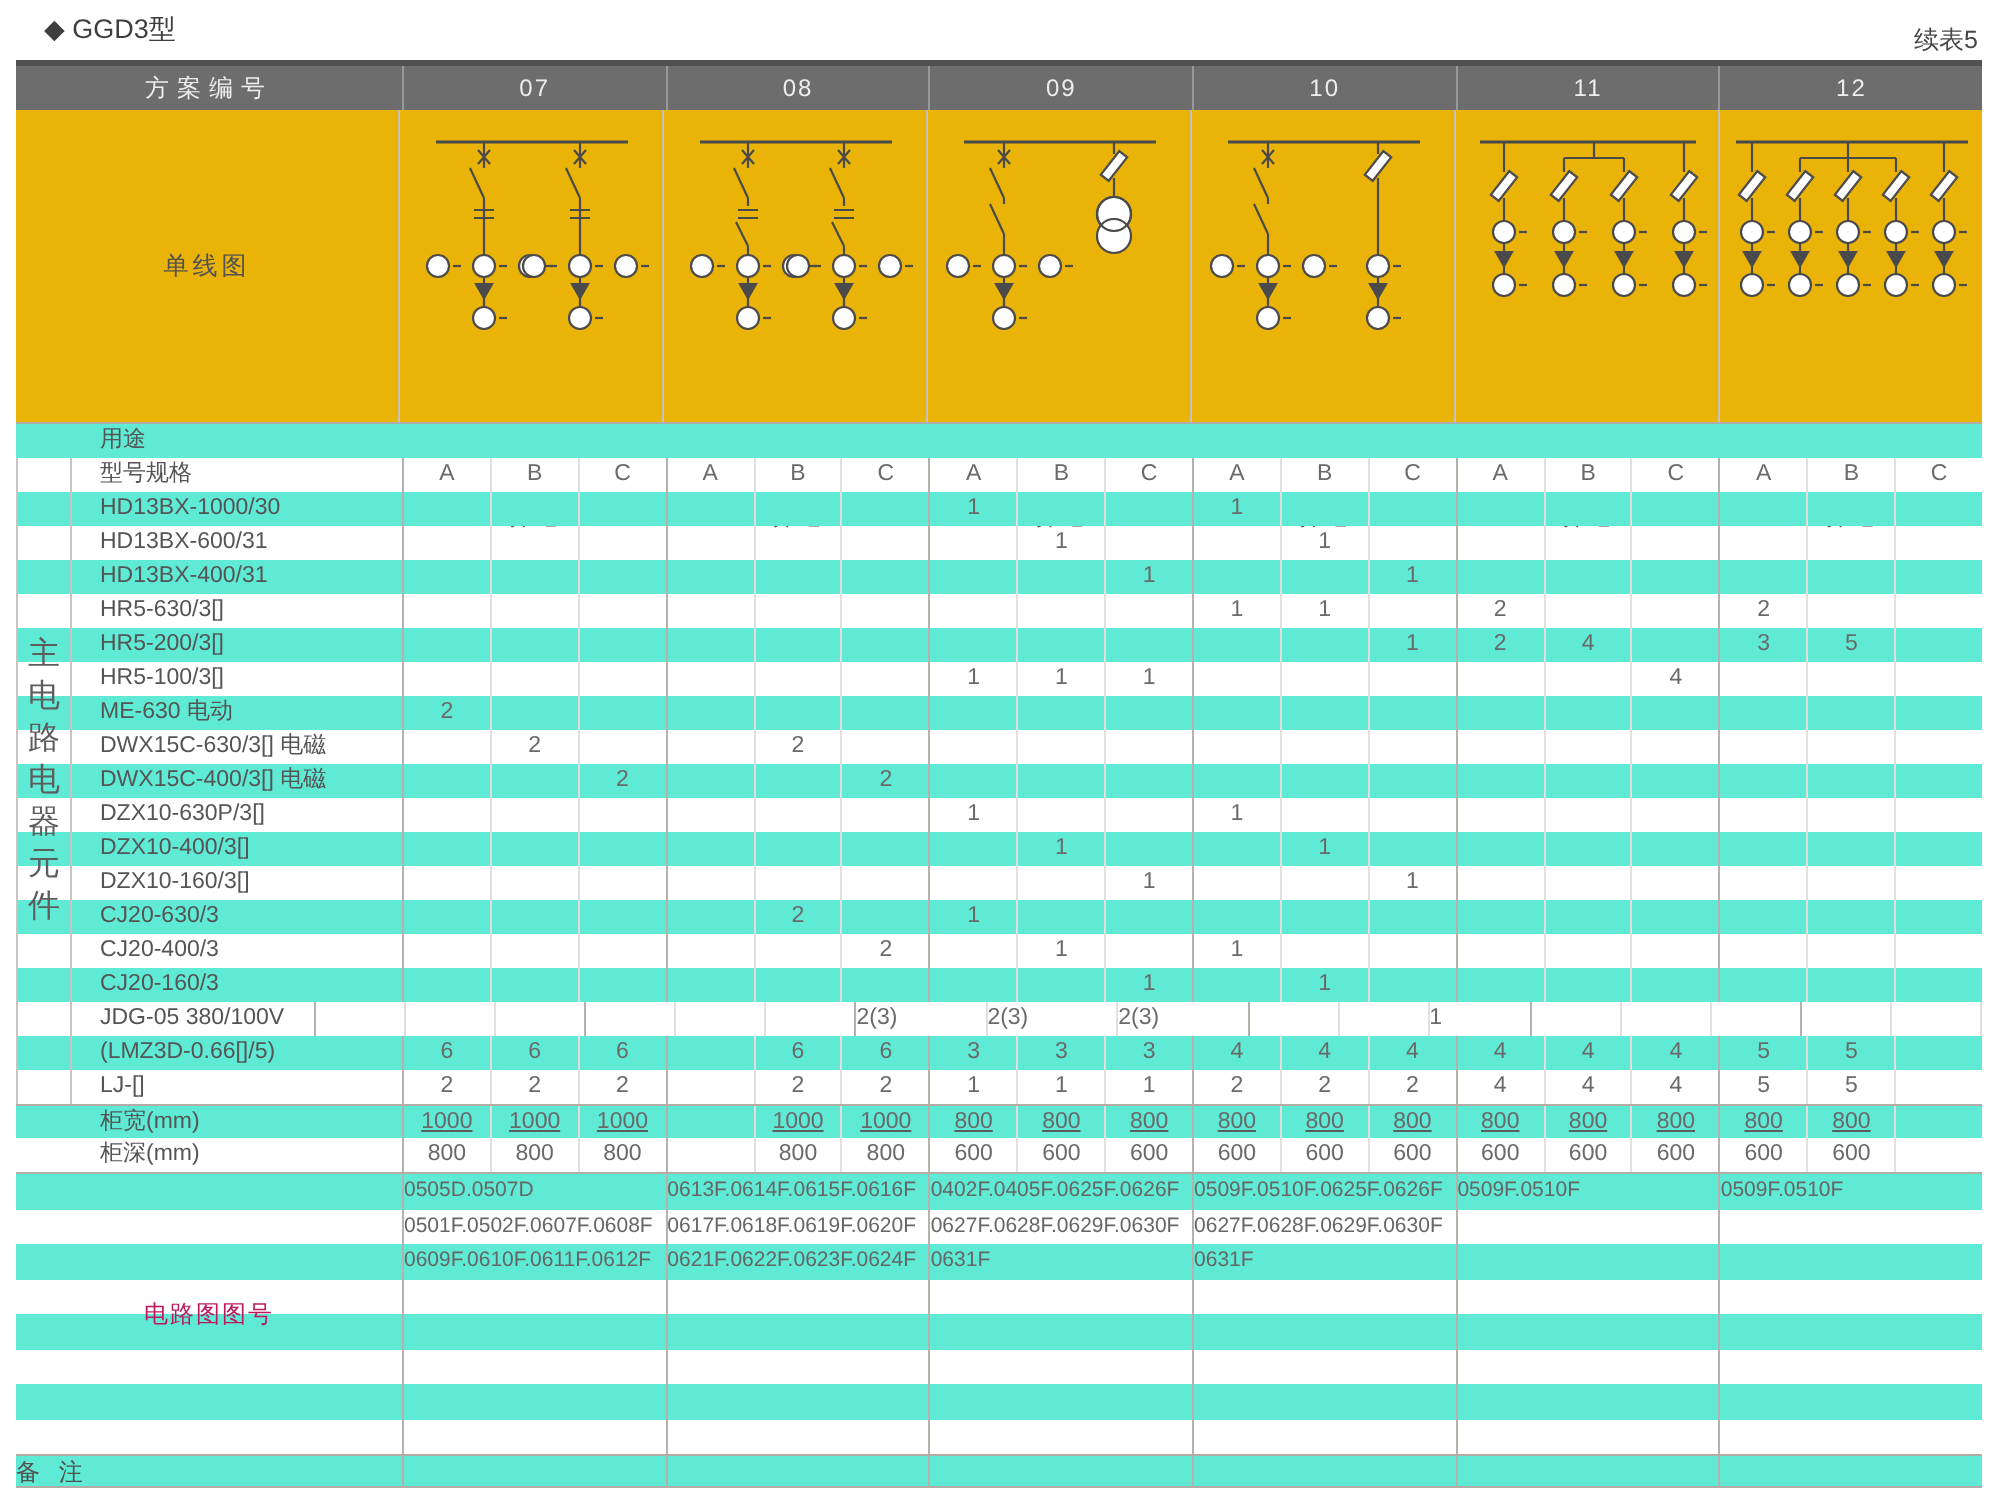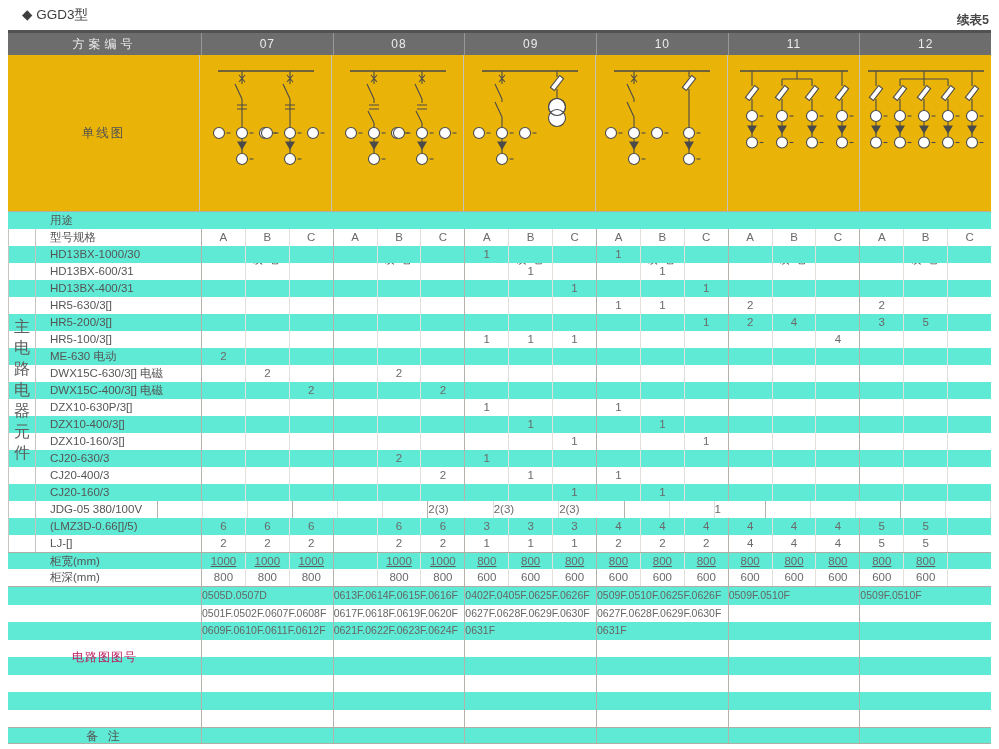--- a/index.html
+++ b/index.html
@@ -9,21 +9,21 @@
     font-family: "Liberation Sans", "DejaVu Sans", sans-serif;
     background: #ffffff;
     color: #5d5d5d;
     overflow: hidden;
   }
   .titlebar {
     position: absolute; left: 8px; top: 0; width: 983px; height: 30px;
     display: flex; justify-content: space-between;
   }
   .doc-title { font-size: 13.5px; color: #3e3e3e; padding: 6px 0 0 14px; }
-  .cont-note { font-size: 12.5px; color: #474747; padding: 12px 2px 0 0; font-weight: bold; }
+  .cont-note { font-size: 12.5px; color: #474747; padding: 12px 2px 0 0; }
 
   .ggd-table { position: absolute; left: 8px; top: 30px; width: 983px; }
 
   
   .thead {
     display: flex; height: 25px;
     background: #6d6d6d; border-top: 3px solid #525252;
   }
   .th { color: #ededed; font-size: 12px; display: flex; align-items: center; justify-content: center; }
   .th-label { width: 193px; letter-spacing: 4px; }
@@ -59,21 +59,21 @@
   .drawing-section { position: relative; border-top: 1px solid #b2aca7; }
   .drawing-label { position: absolute; left: 0; top: 0; width: 193px; height: 100%;
                    display: flex; align-items: center; justify-content: center;
                    font-size: 12px; letter-spacing: 1px; color: #be185d; }
   .drow { display: flex; height: 17.5px; padding-left: 193px; }
   .dcell { flex: 1; border-left: 1px solid #b7b1ac; text-align: left;
            font-size: 10.5px; line-height: 17.5px; color: #666; white-space: nowrap; overflow: hidden; }
 
   
   .remark-row { display: flex; height: 17px; border-top: 1px solid #b2aca7; border-bottom: 1px solid #b2aca7; }
-  .remark-label { width: 193px; text-align: center; line-height: 16px; font-size: 12px;
+  .remark-label { width: 193px; line-height: 16px; font-size: 12px;
                   letter-spacing: 3px; color: #525252; }
   .rcell { flex: 1; border-left: 1px solid #b7b1ac; }
 </style>
 </head>
 <body>
 
 <div class="titlebar">
   <span class="doc-title">◆ GGD3型</span>
   <span class="cont-note">续表5</span>
 </div>

